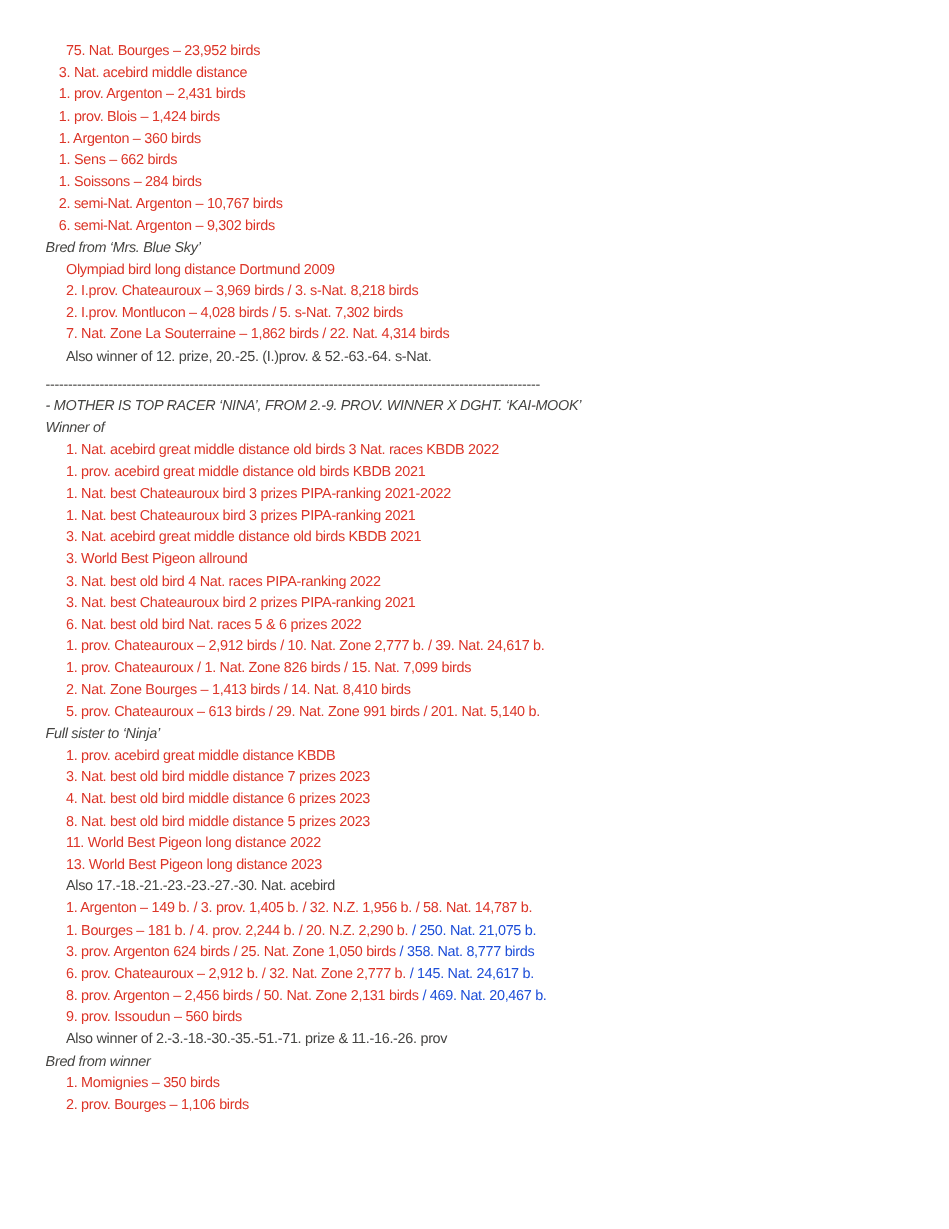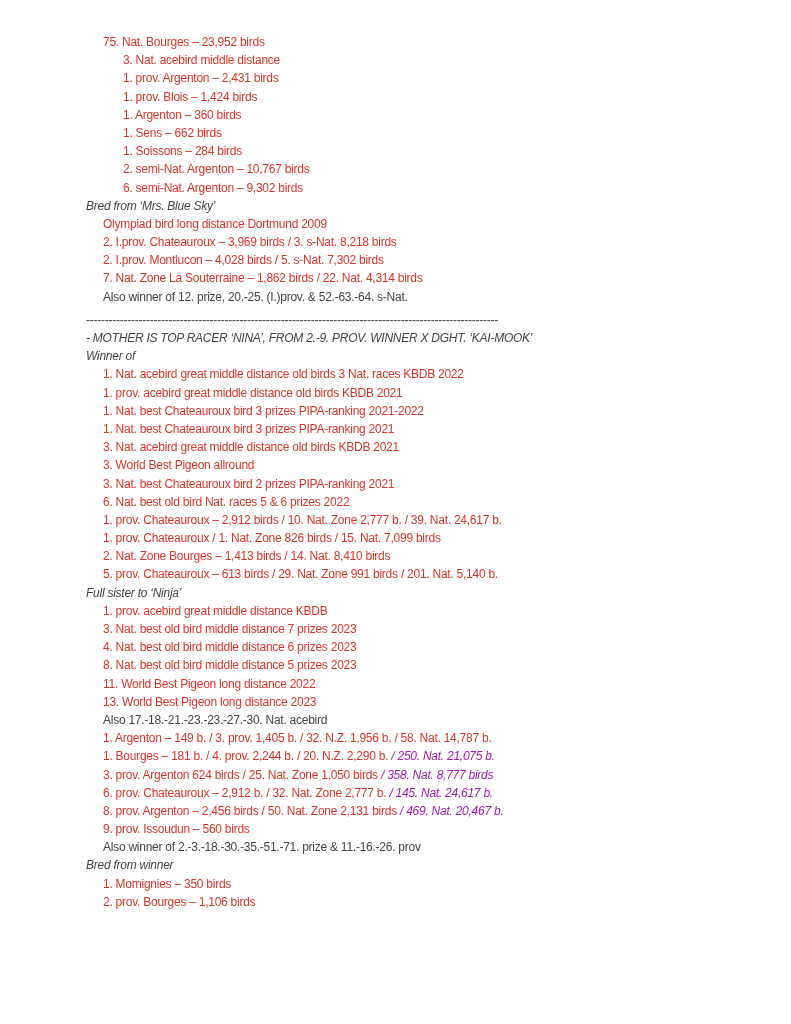--- a/index.html
+++ b/index.html
@@ -9,36 +9,35 @@
   }
   .page {
     position: relative;
     width: 791px;
     height: 1024px;
     background: #ffffff;
     overflow: hidden;
     font-family: "Liberation Sans", sans-serif;
     padding-top: 33px;
     box-sizing: border-box;
-    padding-left: 48px;
   }
   .line {
     font-size: 12px;
     letter-spacing: -0.25px;
     line-height: 18.2px;
     height: 18.2px;
     white-space: pre;
   }
   .indent-0 { margin-left: 38px; }
   .indent-1 { margin-left: 55px; }
-  .indent-2 { margin-left: 75px; }
+  .indent-2 { margin-left: 49px; }
   .red   { color: #dc3528; }
   .black { color: #454442; }
   .italic { font-style: italic; }
-  .tail  { color: #a21caf; font-style: italic; }
+  .tail  { color: #1d4ed8; }
   .separator-row {
     margin-top: 5px;
     height: 18.2px;
     line-height: 18.2px;
     font-size: 12px;
     letter-spacing: -0.25px;
     color: #454442;
     white-space: pre;
     overflow: hidden;
   }
@@ -65,20 +64,21 @@
       <div class="line indent-1 black"><span>Also winner of 12. prize, 20.-25. (I.)prov. &amp; 52.-63.-64. s-Nat.</span></div>
       <div class="separator-row indent-0">--------------------------------------------------------------------------------------------------------------</div>
       <div class="line indent-0 black italic"><span>- MOTHER IS TOP RACER ‘NINA’, FROM 2.-9. PROV. WINNER X DGHT. ‘KAI-MOOK’</span></div>
       <div class="line indent-0 black italic"><span>Winner of</span></div>
       <div class="line indent-1 red"><span>1. Nat. acebird great middle distance old birds 3 Nat. races KBDB 2022</span></div>
       <div class="line indent-1 red"><span>1. prov. acebird great middle distance old birds KBDB 2021</span></div>
       <div class="line indent-1 red"><span>1. Nat. best Chateauroux bird 3 prizes PIPA-ranking 2021-2022</span></div>
       <div class="line indent-1 red"><span>1. Nat. best Chateauroux bird 3 prizes PIPA-ranking 2021</span></div>
       <div class="line indent-1 red"><span>3. Nat. acebird great middle distance old birds KBDB 2021</span></div>
       <div class="line indent-1 red"><span>3. World Best Pigeon allround</span></div>
+      <div class="line indent-1 red"><span>3. Nat. best old bird 4 Nat. races PIPA-ranking 2022</span></div>
       <div class="line indent-1 red"><span>3. Nat. best Chateauroux bird 2 prizes PIPA-ranking 2021</span></div>
       <div class="line indent-1 red"><span>6. Nat. best old bird Nat. races 5 &amp; 6 prizes 2022</span></div>
       <div class="line indent-1 red"><span>1. prov. Chateauroux – 2,912 birds / 10. Nat. Zone 2,777 b. / 39. Nat. 24,617 b.</span></div>
       <div class="line indent-1 red"><span>1. prov. Chateauroux / 1. Nat. Zone 826 birds / 15. Nat. 7,099 birds</span></div>
       <div class="line indent-1 red"><span>2. Nat. Zone Bourges – 1,413 birds / 14. Nat. 8,410 birds</span></div>
       <div class="line indent-1 red"><span>5. prov. Chateauroux – 613 birds / 29. Nat. Zone 991 birds / 201. Nat. 5,140 b.</span></div>
       <div class="line indent-0 black italic"><span>Full sister to ‘Ninja’</span></div>
       <div class="line indent-1 red"><span>1. prov. acebird great middle distance KBDB</span></div>
       <div class="line indent-1 red"><span>3. Nat. best old bird middle distance 7 prizes 2023</span></div>
       <div class="line indent-1 red"><span>4. Nat. best old bird middle distance 6 prizes 2023</span></div>

